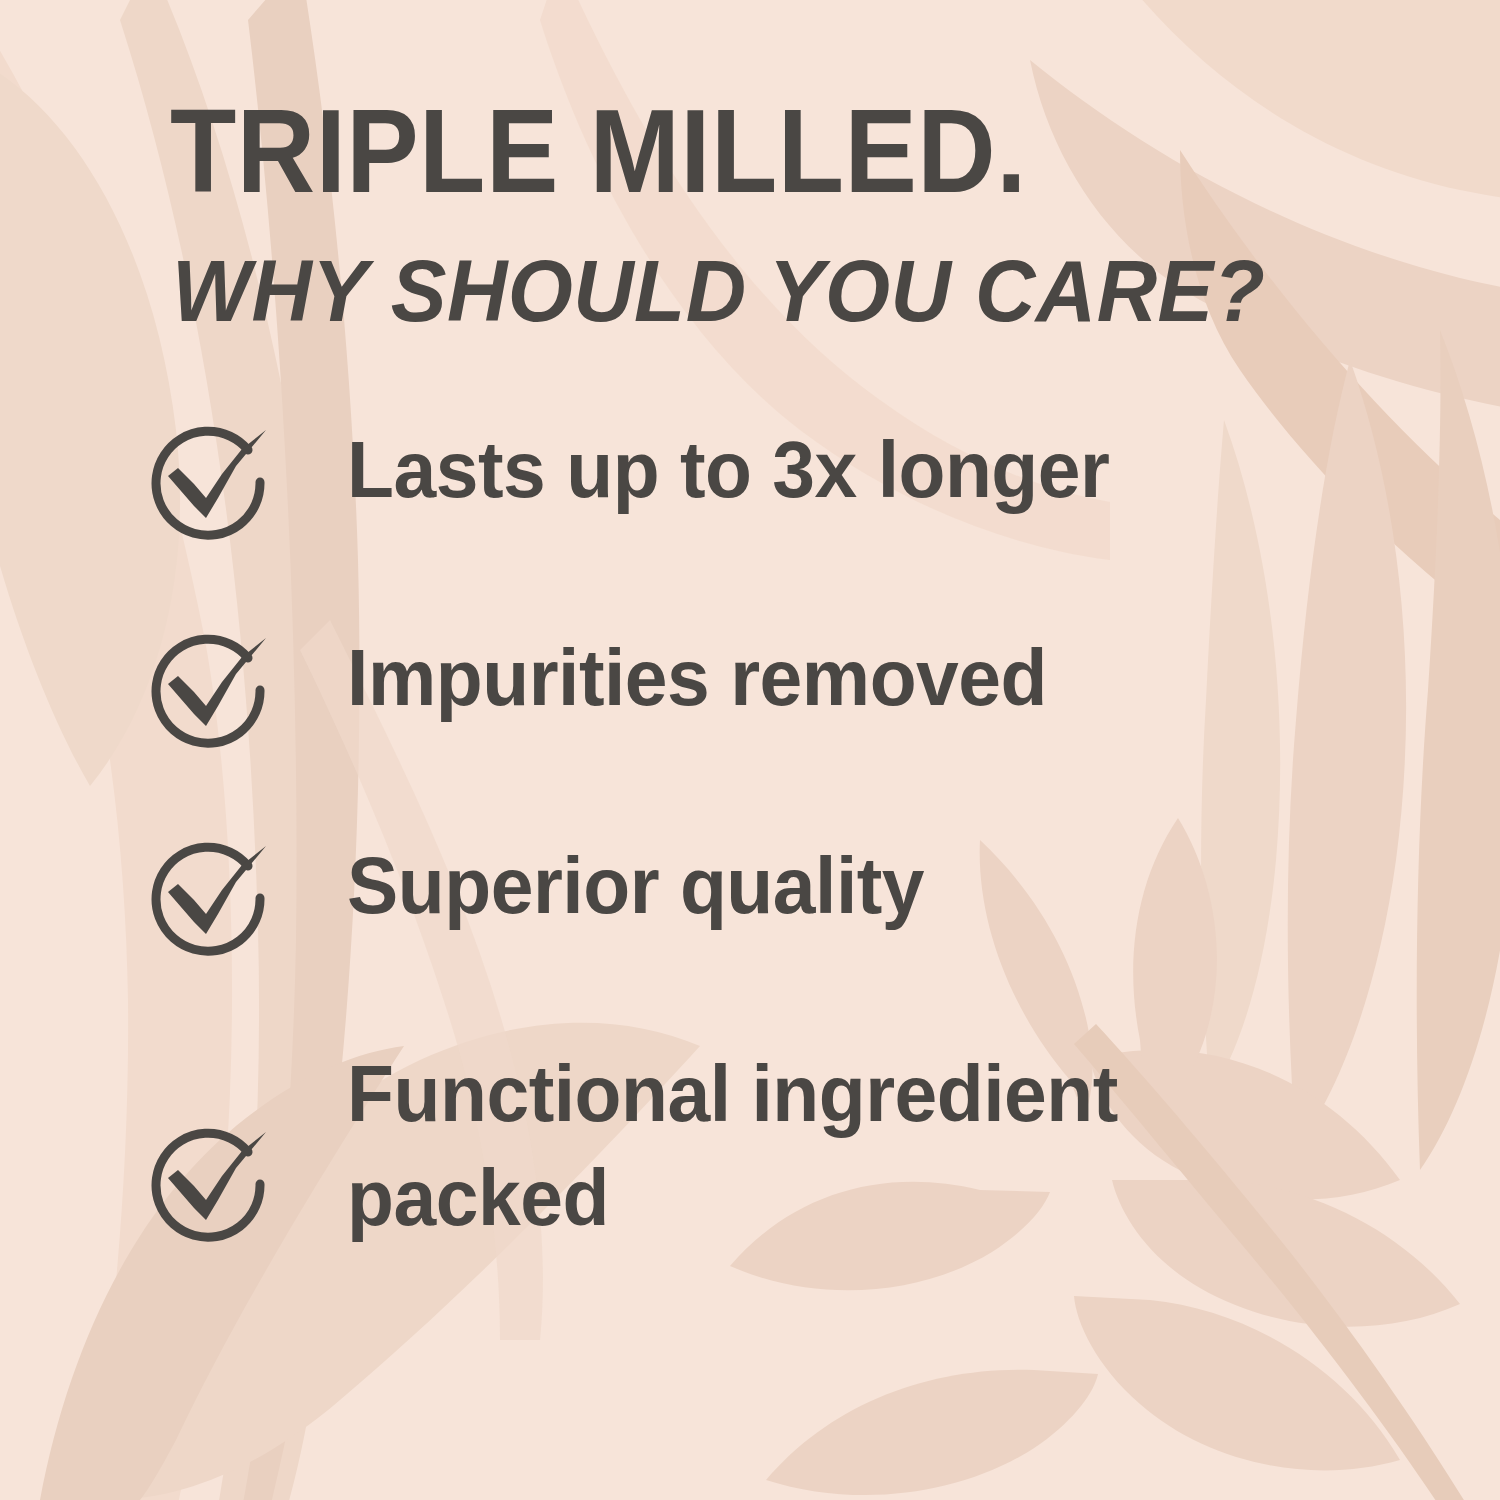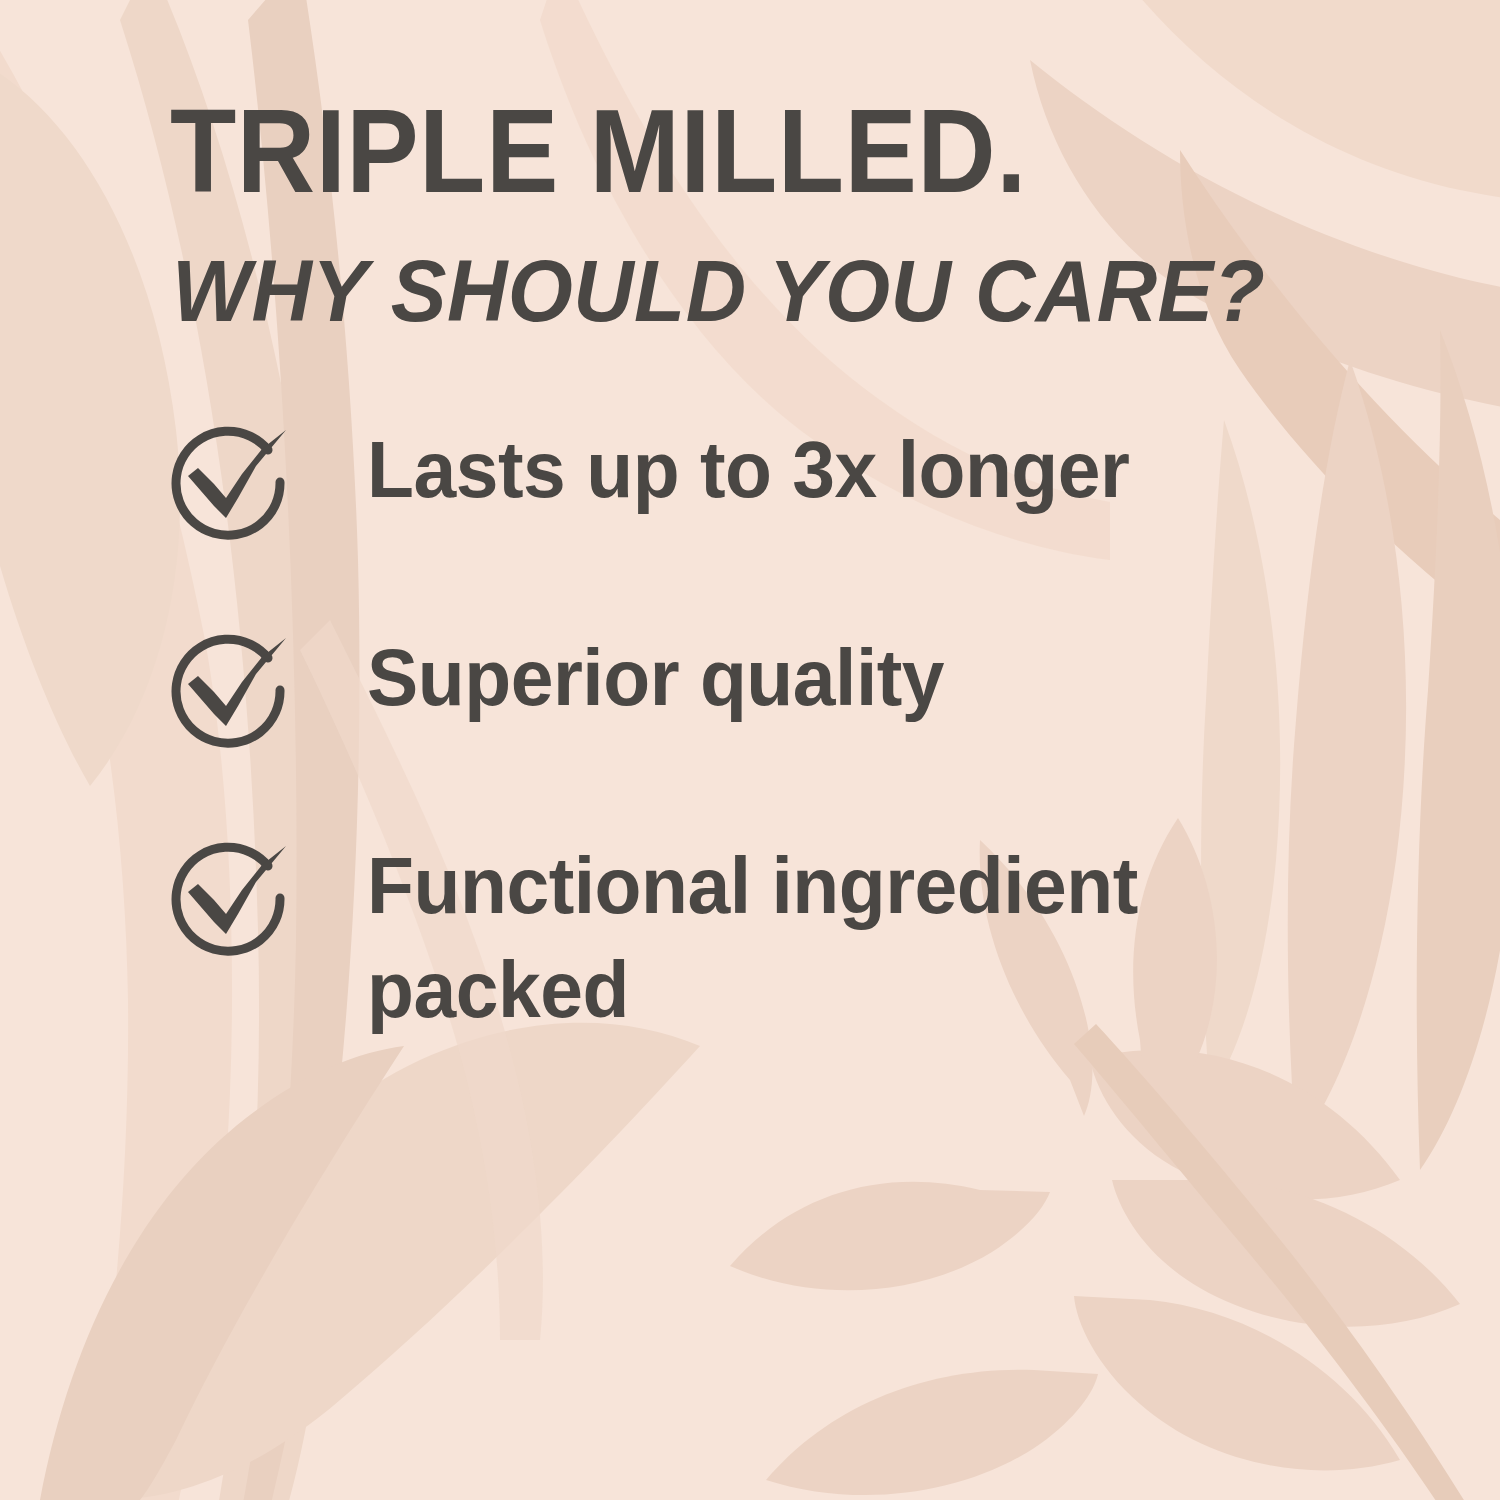--- a/index.html
+++ b/index.html
@@ -64,32 +64,32 @@
     font-size: 88px;
     line-height: 88px;
     letter-spacing: 0.5px;
     transform: scaleX(0.95);
     transform-origin: left top;
     white-space: nowrap;
   }
 
   .benefit-list {
     position: absolute;
-    left: 168px;
+    left: 148px;
     top: 418px;
     width: 1240px;
   }
 
   .benefit-row {
     position: relative;
     display: flex;
     align-items: flex-start;
     margin-bottom: 78px;
   }
-  .benefit-row:last-child { margin-bottom: 0; }
+  .benefit-row:last-child { margin-bottom: 0; align-items: flex-end; }
 
   .check-wrap {
     flex: 0 0 auto;
     width: 130px;
     height: 122px;
     margin-top: 8px;
   }
   .check-wrap svg { display: block; width: 130px; height: 122px; }
 
   .benefit-text {
@@ -189,20 +189,29 @@
       <div class="benefit-row">
         <span class="check-wrap">
           <svg viewBox="0 0 130 122" aria-hidden="true">
             <path d="M100 24 A52 52 0 1 0 112 56" fill="none" stroke="#4a4744" stroke-width="9" stroke-linecap="round"></path>
             <path d="M20 50 L30 42 L46 58 L58 72 L74 48 L94 23 L118 4 L88 40 L70 72 L58 92 L46 80 Z" fill="#4a4744"></path>
           </svg>
         </span>
         <span class="benefit-text">Lasts up to 3x longer</span>
       </div>
 
+      <div class="benefit-row">
+        <span class="check-wrap">
+          <svg viewBox="0 0 130 122" aria-hidden="true">
+            <path d="M100 24 A52 52 0 1 0 112 56" fill="none" stroke="#4a4744" stroke-width="9" stroke-linecap="round"></path>
+            <path d="M20 50 L30 42 L46 58 L58 72 L74 48 L94 23 L118 4 L88 40 L70 72 L58 92 L46 80 Z" fill="#4a4744"></path>
+          </svg>
+        </span>
+        <span class="benefit-text">Impurities removed</span>
+      </div>
 
       <div class="benefit-row">
         <span class="check-wrap">
           <svg viewBox="0 0 130 122" aria-hidden="true">
             <path d="M100 24 A52 52 0 1 0 112 56" fill="none" stroke="#4a4744" stroke-width="9" stroke-linecap="round"></path>
             <path d="M20 50 L30 42 L46 58 L58 72 L74 48 L94 23 L118 4 L88 40 L70 72 L58 92 L46 80 Z" fill="#4a4744"></path>
           </svg>
         </span>
         <span class="benefit-text">Superior quality</span>
       </div>

